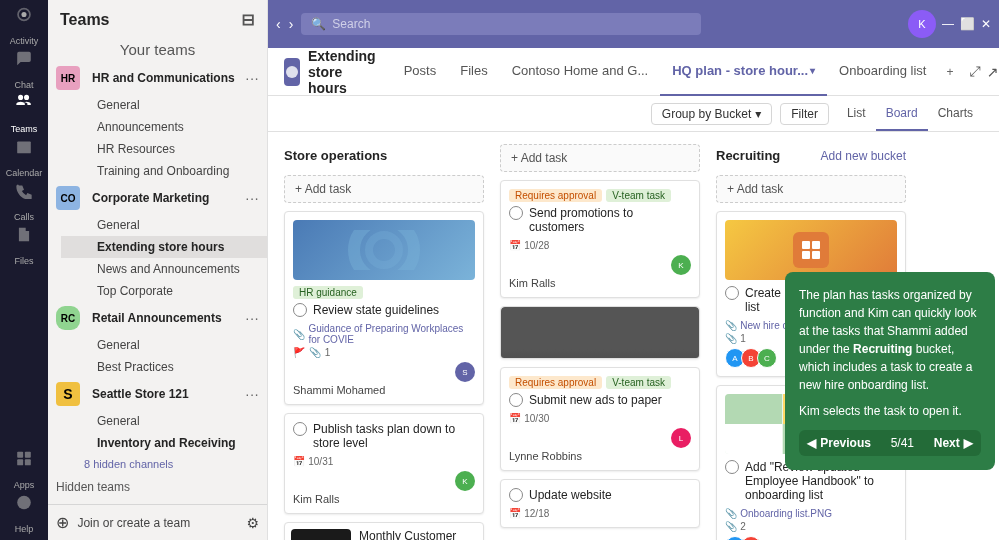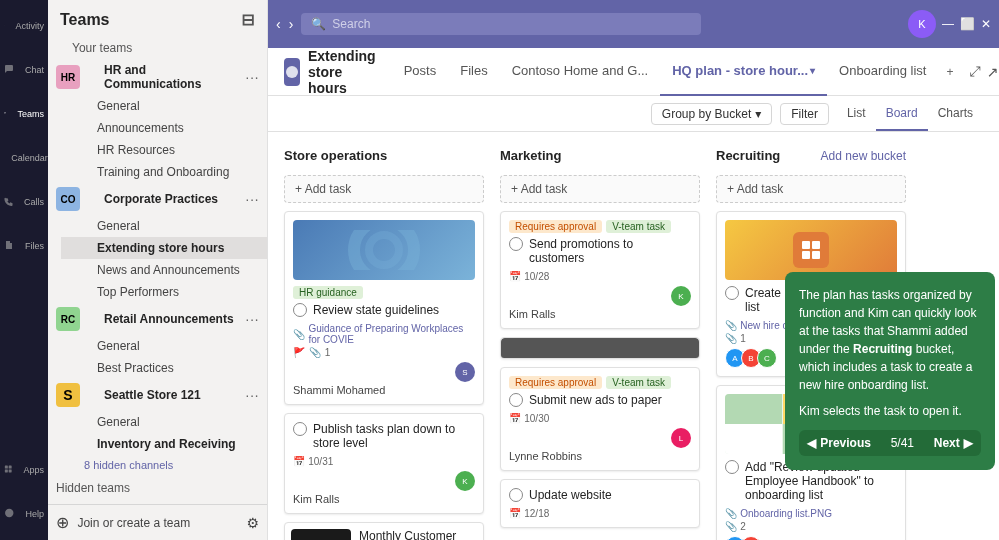--- a/index.html
+++ b/index.html
@@ -12,21 +12,21 @@
       display: flex;
       flex-direction: column;
       align-items: center;
       padding: 4px 0;
       flex-shrink: 0;
     }
     .nav-icon {
       width: 40px;
       height: 40px;
       display: flex;
-      flex-direction: row;
+      flex-direction: column;
       align-items: center;
       justify-content: center;
       color: #aaa;
       font-size: 10px;
       cursor: pointer;
       border-radius: 4px;
       margin: 2px 0;
       gap: 11px;
     }
     .nav-icon.active { color: #fff; }
@@ -51,24 +51,24 @@
       font-size: 16px;
       font-weight: 600;
       color: #242424;
     }
     .sidebar-team-header {
       display: flex;
       align-items: center;
       padding: 4px 8px;
       cursor: pointer;
     }
-    .team-icon { width: 24px; height: 24px; border-radius: 4px; margin-right: 24px; flex-shrink: 0; display: flex; align-items: center; justify-content: center; font-size: 10px; font-weight: bold; }
+    .team-icon { width: 24px; height: 24px; border-radius: 4px; margin-right: 12px; flex-shrink: 0; display: flex; align-items: center; justify-content: center; font-size: 10px; font-weight: bold; }
     .team-hr { background: #e8a0bf; }
     .team-corp { background: #8db4e2; }
-    .team-retail { background: #90d490; }
+    .team-retail { background: #90d490; border-radius: 9px; }
     .team-seattle { background: #f0c040; }
     .team-name { font-size: 12px; font-weight: 600; color: #242424; flex: 1; }
     .team-more { color: #666; font-size: 14px; }
     .channel-item {
       padding: 4px 8px 4px 36px;
       cursor: pointer;
       color: #444;
       font-size: 12px;
       margin-left: 13px;
     }
@@ -265,41 +265,41 @@
       </svg>
     <span>Help</span>
   </div>
 </div>
 
 <div class="sidebar">
   <div class="sidebar-header">
     <span>Teams</span>
     <span style="font-size:16px;color:#555;cursor:pointer">⊟</span>
   </div>
-  <div style="font-size:12px;color:#555;padding:2px 24px 4px;">Your teams</div>
+  <div style="font-size:15px;color:#555;padding:2px 24px 4px;text-align:center;">Your teams</div>
 
   <div class="sidebar-team-header">
     <div class="team-icon team-hr">HR</div>
     <span class="team-name">HR and Communications</span>
     <span class="team-more">···</span>
   </div>
   <div class="channel-item">General</div>
   <div class="channel-item">Announcements</div>
   <div class="channel-item">HR Resources</div>
   <div class="channel-item">Training and Onboarding</div>
 
   <div class="sidebar-team-header">
     <div class="team-icon team-corp">CO</div>
-    <span class="team-name">Corporate Practices</span>
+    <span class="team-name">Corporate Marketing</span>
     <span class="team-more">···</span>
   </div>
   <div class="channel-item">General</div>
   <div class="channel-item active">Extending store hours</div>
   <div class="channel-item">News and Announcements</div>
-  <div class="channel-item">Top Performers</div>
+  <div class="channel-item">Top Corporate</div>
 
   <div class="sidebar-team-header">
     <div class="team-icon team-retail">RC</div>
     <span class="team-name">Retail Announcements</span>
     <span class="team-more">···</span>
   </div>
   <div class="channel-item">General</div>
   <div class="channel-item">Best Practices</div>
 
   <div class="sidebar-team-header">
@@ -433,21 +433,20 @@
           </div>
           <div>
             <div class="task-title">Monthly Customer Feedback</div>
 
           </div>
         </div>
 
       </div>
 
       <div class="board-col">
-        <div class="col-header">Marketing</div>
         <div class="add-task-btn">+ Add task</div>
 
         <div class="task-card">
           <div class="task-badges">
             <span class="badge badge-orange">Requires approval</span>
             <span class="badge badge-green">V-team task</span>
           </div>
           <div class="task-row">
             <div class="task-checkbox"></div>
             <div class="task-title">Send promotions to customers</div>

